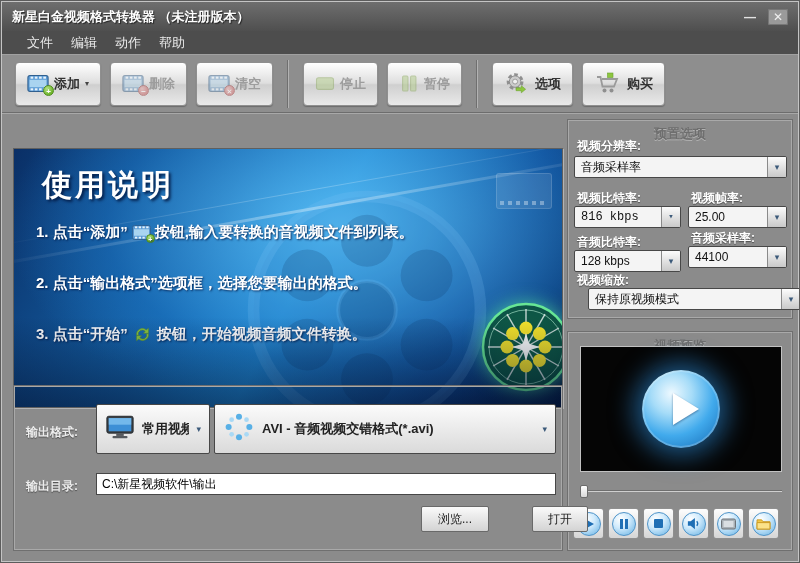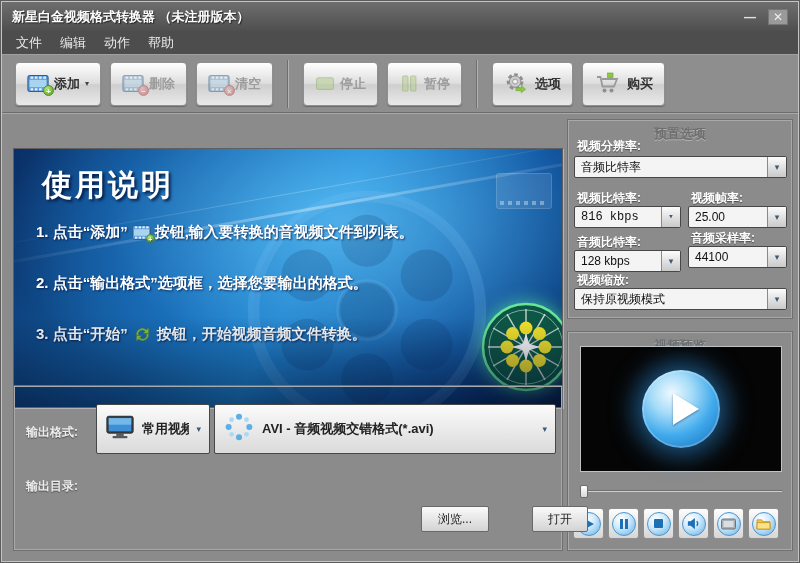--- a/index.html
+++ b/index.html
@@ -10,21 +10,21 @@
 
   
   .titlebar { position:absolute; left:1px; top:1px; right:1px; height:29px;
               background:linear-gradient(#6e6e6e,#4f4f4f); display:flex; align-items:center; padding:0 10px; }
   .title { color:#fff; font-weight:bold; font-size:13px; text-shadow:1px 1px 1px rgba(0,0,0,.6); }
   .wincontrols { margin-left:auto; display:flex; gap:8px; align-items:center; }
   .wbtn { width:20px; height:16px; display:flex; align-items:center; justify-content:center;
           color:#e2e2e2; font-size:12px; font-weight:bold; border-radius:2px; cursor:default; }
   .wbtn.close { background:#9a9a9a; color:#efefef; box-shadow: inset 0 0 0 1px #777; }
   .menubar { position:absolute; left:1px; top:30px; right:1px; height:23px; background:#4d4d4d;
-             display:flex; align-items:center; padding-left:5px; }
+             display:flex; align-items:center; padding-left:16px; }
   .menu-item { color:#e9e9e9; font-size:13px; padding:2px 9px; }
 
   
   .toolbar { position:absolute; left:1px; top:53px; right:1px; height:59px; background:#8e8e8e;
              border-top:1px solid #a0a0a0; border-bottom:1px solid #6d6d6d; box-shadow:0 1px 0 #a8a8a8;
              display:flex; align-items:center; padding-left:13px; gap:9px; }
   .tb-btn { height:44px; border-radius:4px; border:1px solid #8f8f8f;
             background:linear-gradient(#ffffff,#dedede 48%,#cfcfcf 52%,#e9e9e9);
             box-shadow:0 1px 1px rgba(0,0,0,.25); display:flex; align-items:center; gap:5px; padding:0 11px;
             color:#333; font-weight:bold; font-size:13px; }
@@ -309,21 +309,21 @@
       </g>
       <path d="M46 32l3.2 10.8L60 46l-10.8 3.2L46 60l-3.2-10.8L32 46l10.8-3.2z" fill="#ffffff" opacity=".95"></path>
       <circle cx="46" cy="46" r="5" fill="#ffffff"></circle>
     </svg>
   </div>
 
   <div class="group g-preset">
     <span class="gtitle">预置选项</span>
     <span class="flabel" style="left:9px; top:18px;">视频分辨率:</span>
     <div class="dd" style="left:6px; top:36px; width:213px;">
-      <span class="dd-text">音频比特率</span>
+      <span class="dd-text">音频采样率</span>
       <span class="dd-btn">
           <span class="caret">▾</span>
         </span>
     </div>
     <span class="flabel" style="left:9px; top:70px;">视频比特率:</span>
     <span class="flabel" style="left:123px; top:70px;">视频帧率:</span>
     <div class="dd" style="left:6px; top:86px; width:107px;font-family:Liberation Mono, monospace;">
       <span class="dd-text">816 kbps</span>
       <span class="dd-btn">
           <span class="caret">▾</span>
@@ -343,21 +343,21 @@
           <span class="caret">▾</span>
         </span>
     </div>
     <div class="dd" style="left:120px; top:126px; width:99px;">
       <span class="dd-text">44100</span>
       <span class="dd-btn">
           <span class="caret">▾</span>
         </span>
     </div>
     <span class="flabel" style="left:9px; top:152px;">视频缩放:</span>
-    <div class="dd" style="left:6px; top:168px; width:213px;">
+    <div class="dd" style="left:20px; top:168px; width:213px;">
       <span class="dd-text">保持原视频模式</span>
       <span class="dd-btn">
           <span class="caret">▾</span>
         </span>
     </div>
   </div>
 
   <div class="group g-preview">
     <span class="gtitle">视频预览</span>
     <div class="screen">
@@ -438,20 +438,21 @@
           <circle cx="17" cy="28" r="3.2" fill="#58b0e6"></circle>
             <circle cx="9.2" cy="24.8" r="2.5" fill="#a9d9f5"></circle>
           <circle cx="6" cy="17" r="3.2" fill="#58b0e6"></circle>
             <circle cx="9.2" cy="9.2" r="2.5" fill="#a9d9f5"></circle>
         </svg>
       </span>
       <span class="combo-text">AVI - 音频视频交错格式(*.avi)</span>
       <span class="caret">▾</span>
     </div>
     <span class="flabel" style="left:12px; top:92px; color:#ededed;">输出目录:</span>
+    <input class="dir-input" style="left: 82px; top: 87px; width: 460px;" value="C:\新星视频软件\输出">
     <div class="obtn" style="left:407px; top:120px; width:68px;">
       <span>浏览...</span>
     </div>
     <div class="obtn" style="left:486px; top:120px; width:56px;margin-left:32px;">
       <span>打开</span>
     </div>
   </div>
 
 </div>
 

